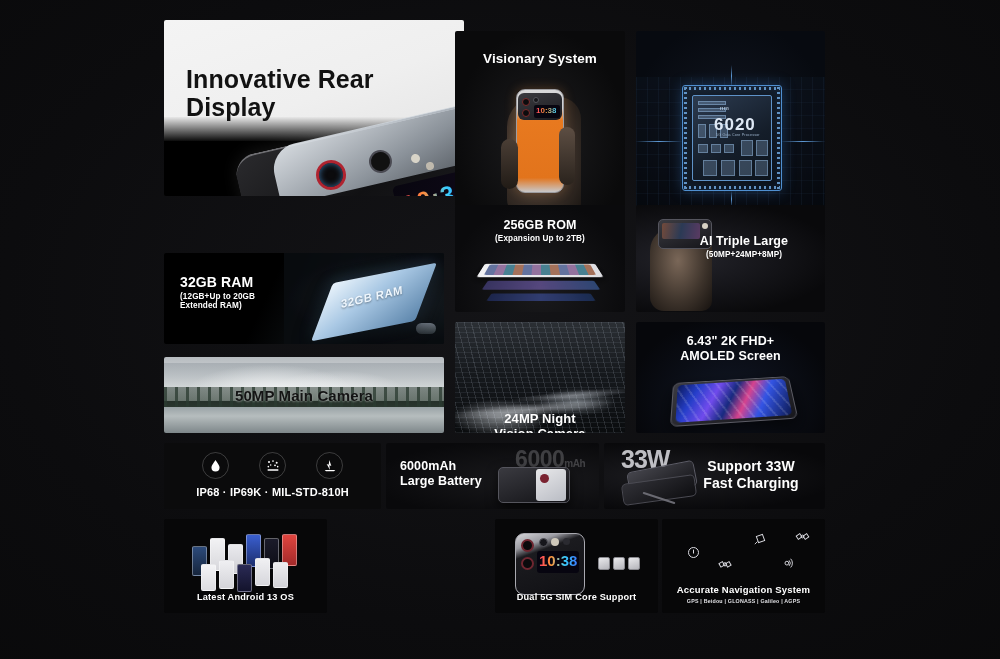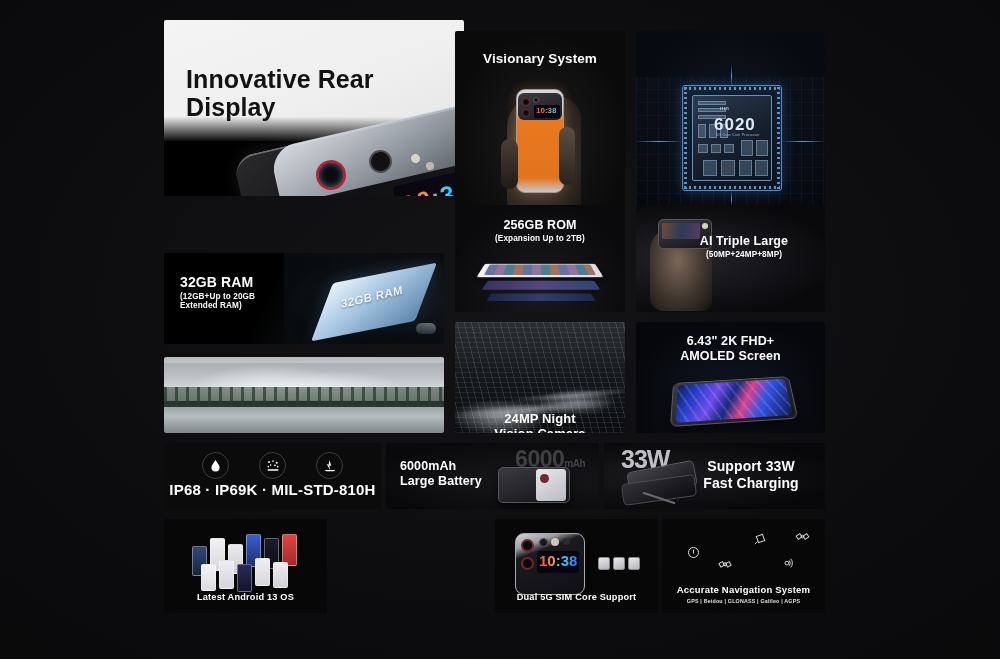--- a/index.html
+++ b/index.html
@@ -280,21 +280,21 @@
   }
   #p9 .scr9:after{content:"";position:absolute;inset:0;
     background:repeating-linear-gradient(58deg, rgba(255,255,255,.14) 0 2px, transparent 2px 9px);}
 
   
   #p10 { left:164px; top:443px; width:217px; height:66px; background:#0b0b0c; }
   #p10 .icons{position:absolute;left:0;top:9px;width:100%;display:flex;justify-content:center;gap:30px;}
   .circ{width:27px;height:27px;border-radius:50%;border:1px solid rgba(255,255,255,.2);
         display:flex;align-items:center;justify-content:center;}
   .circ svg{display:block;}
-  #p10-title { left:0; bottom:10px; width:217px; font-size:15px; letter-spacing:.2px; }
+  #p10-title { left:0; bottom:10px; width:217px; font-size:11px; letter-spacing:.2px; }
 
   
   #p11 { left:386px; top:443px; width:213px; height:66px;
          background: radial-gradient(ellipse at 68% 55%, #1a1a1d 0%, #09090b 78%); }
   #p11-title { left:14px; top:16px; width:110px; text-align:left; font-size:12.5px; }
   #p11 .ghost{position:absolute;right:14px;top:3px;font-size:23px;font-weight:bold;color:rgba(235,235,240,.22);letter-spacing:-.5px;}
   #p11 .ghost i{font-size:10px;font-style:normal;}
   #p11 .phb{
     position:absolute; left:112px; top:24px; width:72px; height:36px;
     background:linear-gradient(160deg,#3a3a40,#121216);
@@ -469,20 +469,21 @@
       <span>AI Triple Large</span>
       <span class="sub">(50MP+24MP+8MP)</span>
     </div>
   </div>
 
   <div class="panel" id="p7">
     <div class="sky"></div>
     <div class="mtn"></div>
     <div class="trees"></div>
     <div class="lake"></div>
+    <div class="cap" id="p7-title">50MP Main Camera</div>
   </div>
 
   <div class="panel" id="p8">
     <div class="city"></div>
     <div class="road"></div>
     <div class="cap" id="p8-title">
       <span>24MP Night</span><br>
       <span>Vision Camera</span>
     </div>
   </div>

